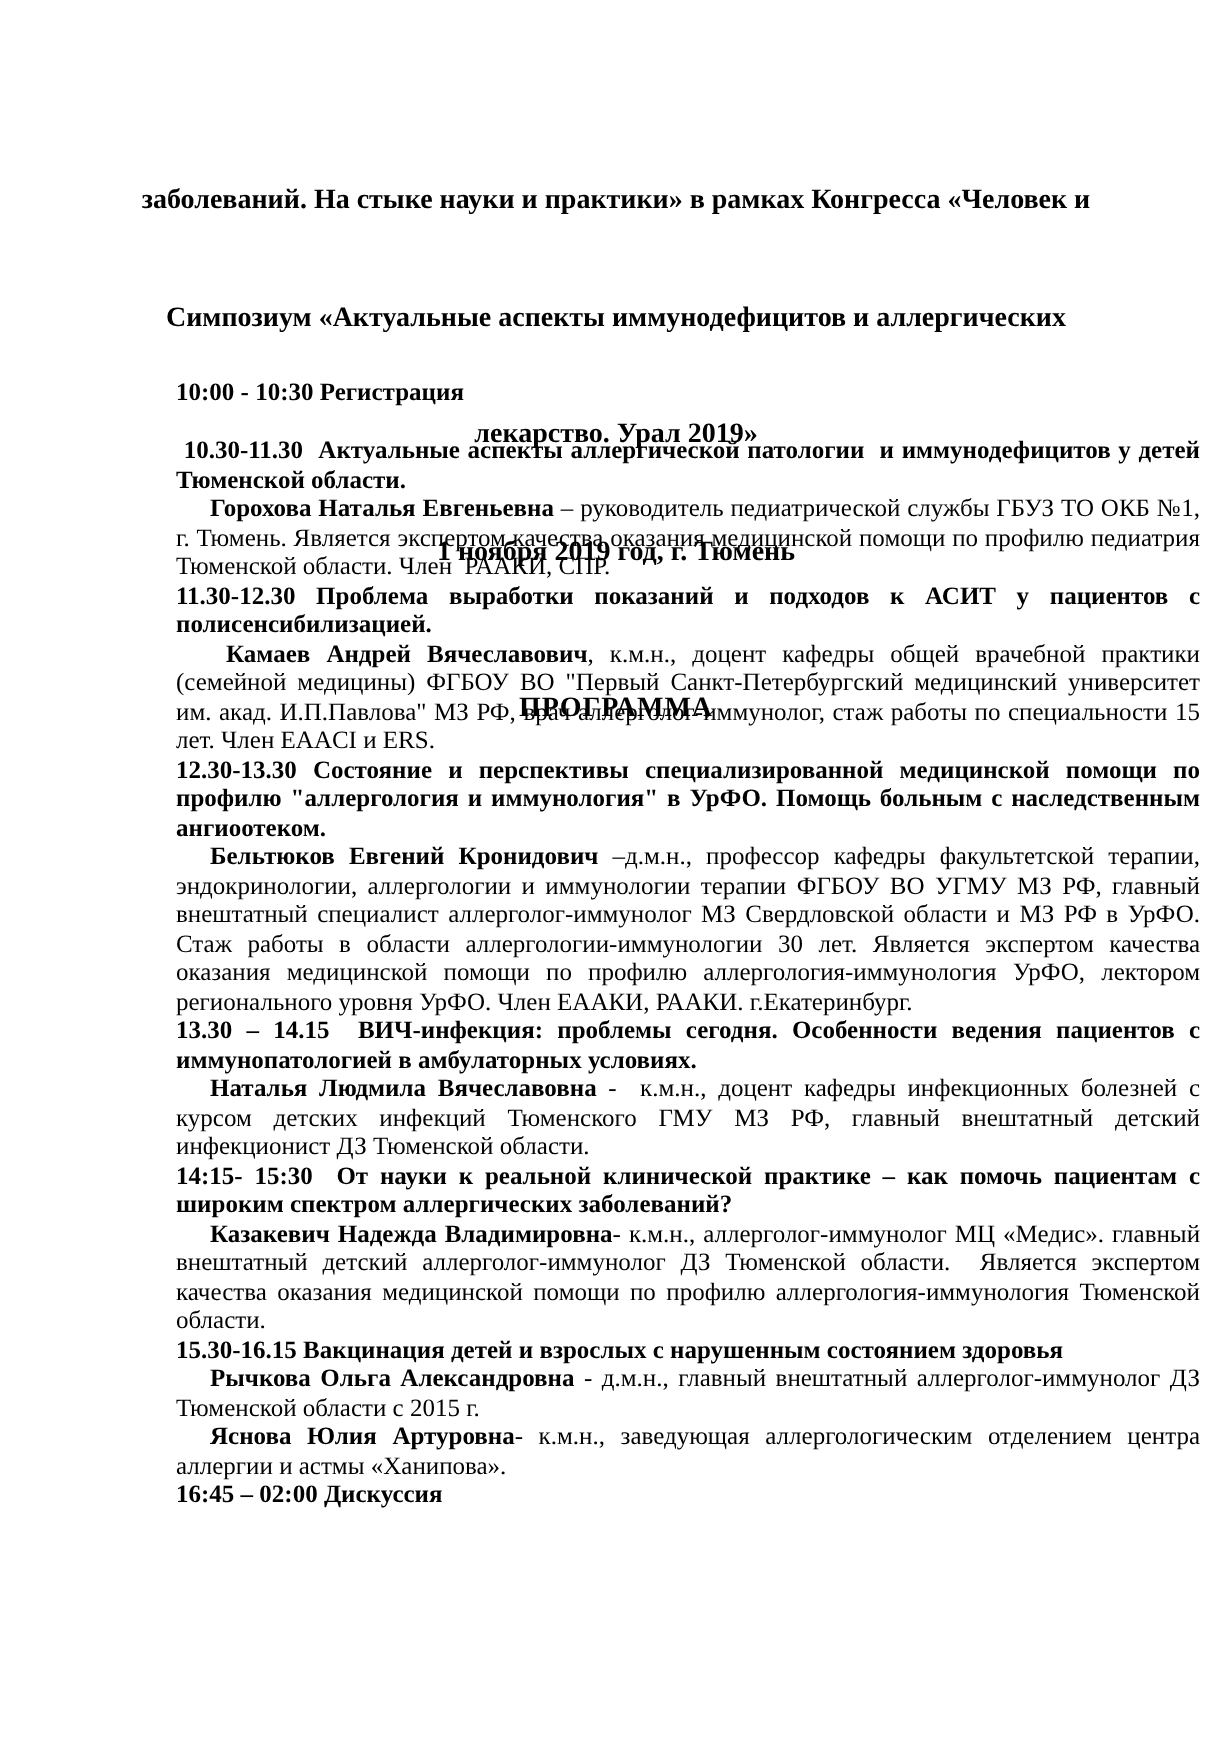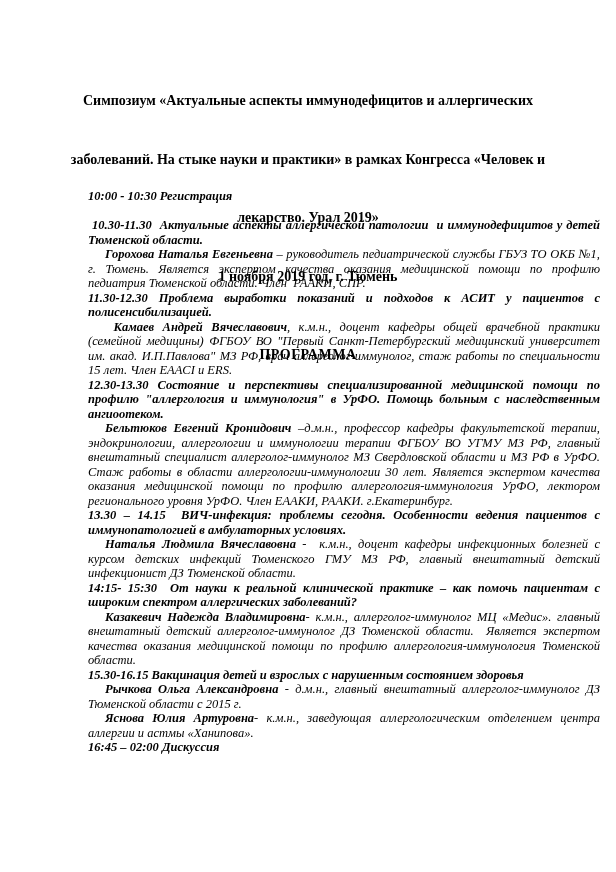--- a/index.html
+++ b/index.html
@@ -32,32 +32,32 @@
     letter-spacing: 0.5px;
   }
   .body-text {
     position: absolute;
     left: 88px; top: 189px;
     width: 512px;
     font-size: 12.5px;
     line-height: 14.5px;
     text-align: justify;
   }
-  .body-text p { margin: 0; font-style: italic; }
+  .body-text p { margin: 0; }
   p.registration { margin-bottom: 14.5px; }
   .b { font-weight: bold; margin-left: 17px; }
 </style>
 </head>
 <body>
 
 <div class="page">
 
   <div class="header">
+    <div>заболеваний. На стыке науки и практики» в рамках Конгресса «Человек и</div>
     <div>Симпозиум «Актуальные аспекты иммунодефицитов и аллергических</div>
-    <div>заболеваний. На стыке науки и практики» в рамках Конгресса «Человек и</div>
     <div>лекарство. Урал 2019»</div>
     <div>1 ноября 2019 год, г. Тюмень</div>
     <div class="program-heading">ПРОГРАММА</div>
   </div>
 
   <div class="body-text">
 
     <p class="b registration">10:00 - 10:30 Регистрация</p>
 
     <p class="b">&nbsp;10.30-11.30 &nbsp;Актуальные аспекты аллергической патологии &nbsp;и иммунодефицитов у детей Тюменской области.</p>

